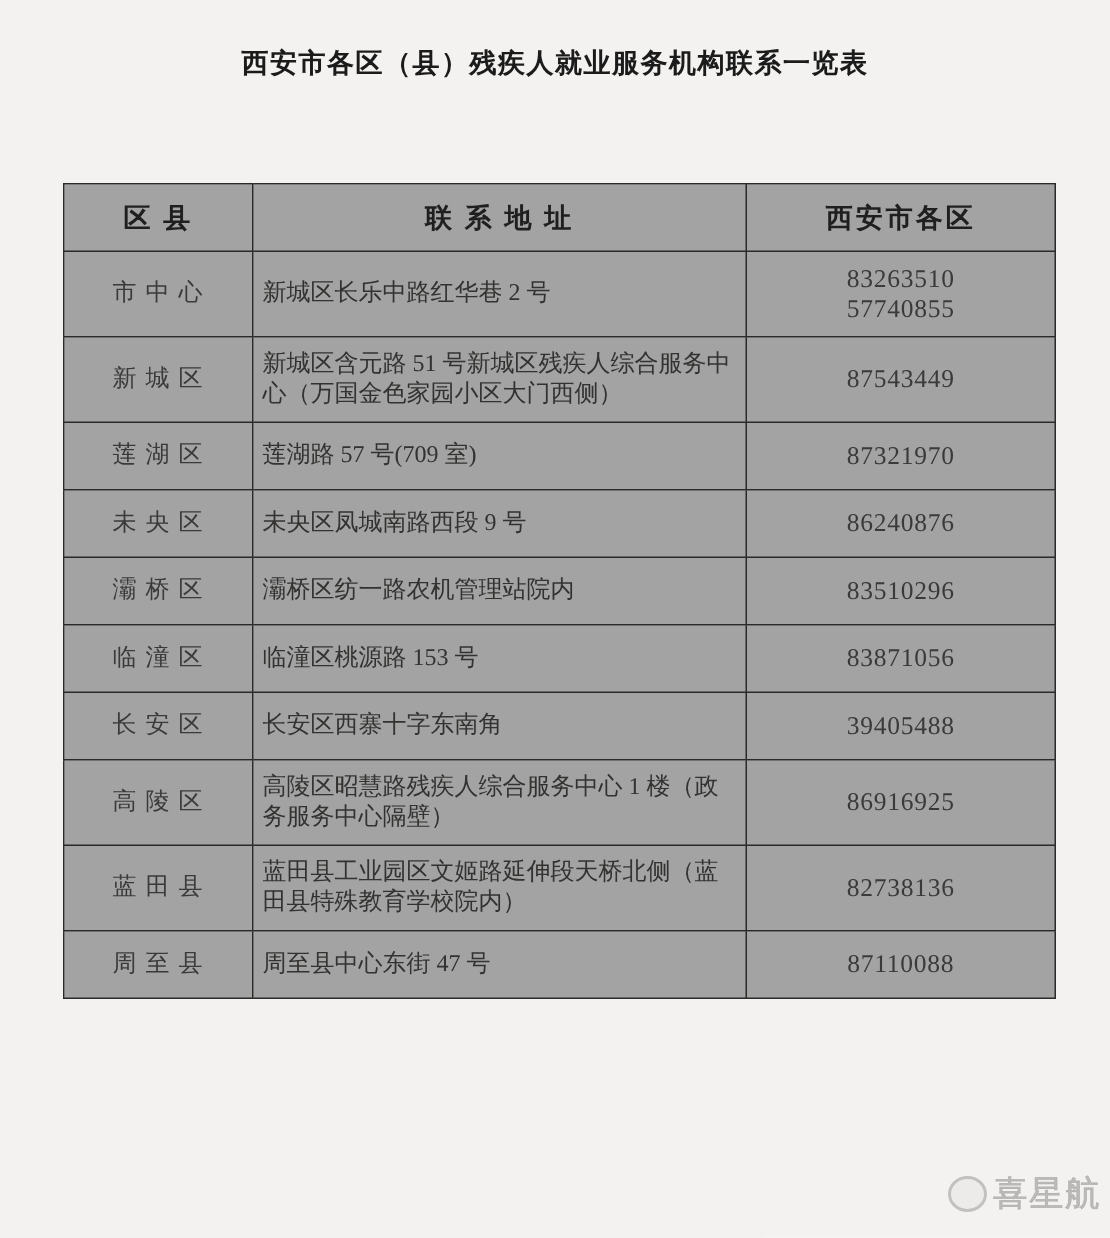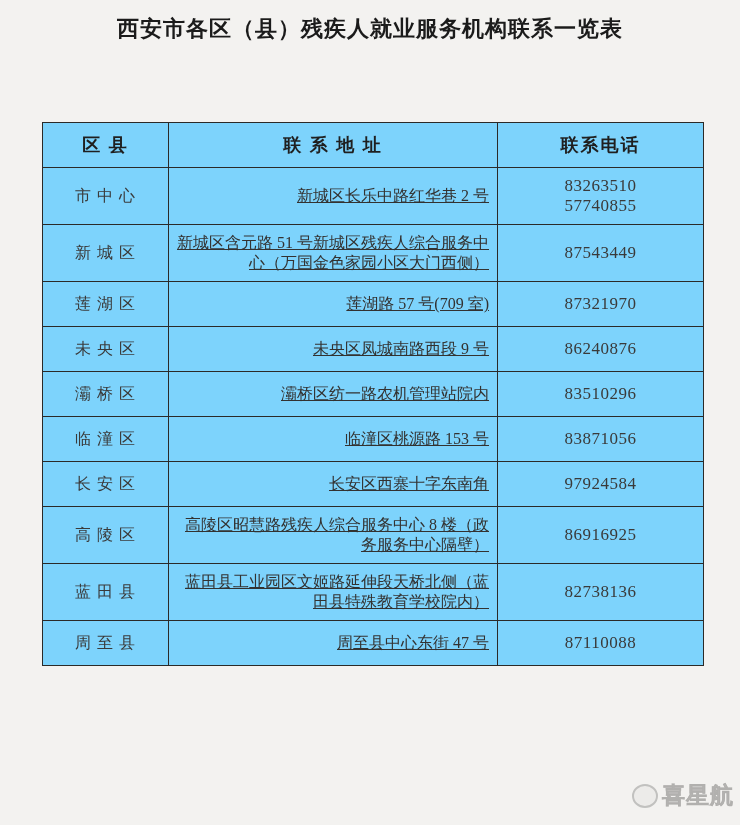--- a/index.html
+++ b/index.html
@@ -10,23 +10,23 @@
     width: 740px;
     height: 825px;
     background: #f3f2f0;
     font-family: "Liberation Serif", "DejaVu Serif", serif;
     color: #262626;
     position: relative;
     overflow: hidden;
   }
   .page-title {
     margin: 0;
-    padding-top: 14px;
+    padding-top: 30px;
     text-align: center;
-    font-size: 22px;
+    font-size: 18px;
     font-weight: bold;
     color: #1b1b1b;
     letter-spacing: 1px;
     font-family: "Liberation Serif", "DejaVu Serif", serif;
   }
   table.contact-table {
     position: absolute;
     left: 42px;
     top: 122px;
     width: 661px;
@@ -36,42 +36,41 @@
   }
   .contact-table col.col-district { width: 126px; }
   .contact-table col.col-address  { width: 329px; }
   .contact-table col.col-phone    { width: 206px; }
   .contact-table th, .contact-table td {
     border: 1.6px solid #2b2a28;
     font-size: 16px;
     line-height: 20px;
     padding: 4px 6px;
     vertical-align: middle;
-    background: #7dd3fc;
+    background: #a3a3a3;
     margin-top: 34px;
   }
   .contact-table thead th {
     height: 36px;
     font-size: 18px;
     font-weight: bold;
     text-align: center;
     color: #1f1f1f;
     letter-spacing: 2px;
   }
   .contact-table td.c-district {
     text-align: center;
     color: #3a3a3a;
     letter-spacing: 1px;
     height: 36px;
   }
   .contact-table td.c-address {
-    text-align: right;
+    text-align: left;
     padding-right: 8px;
     color: #333231;
-    text-decoration: underline;
   }
   .contact-table td.c-phone {
     text-align: center;
     font-size: 17px;
     color: #3a3a3a;
     white-space: pre-line;
     letter-spacing: 0.5px;
   }
   tr.row-tall td { height: 48px; }
   .watermark {
@@ -86,42 +85,42 @@
   .watermark .wm-circle {
     width: 22px;
     height: 20px;
     border: 2px solid #9a9a98;
     border-radius: 50%;
     background: #e8e7e5;
     display: inline-block;
   }
   .watermark .wm-text {
     font-size: 23px;
-    font-weight: bold;
+    font-weight: normal;
     color: #8f8e8c;
     -webkit-text-stroke: 0.5px #7c7b79;
     letter-spacing: 1px;
   }
 </style>
 </head>
 <body>
 
 <h1 class="page-title">西安市各区（县）残疾人就业服务机构联系一览表</h1>
 
 <table class="contact-table">
   <colgroup>
     <col class="col-district">
     <col class="col-address">
     <col class="col-phone">
   </colgroup>
   <thead>
     <tr>
       <th>区 县</th>
       <th>联 系 地 址</th>
-      <th>联系电话</th>
+      <th>西安市各区</th>
     </tr>
   </thead>
   <tbody>
     <tr class="row-tall">
       <td class="c-district">市 中 心</td>
       <td class="c-address">新城区长乐中路红华巷 2 号</td>
       <td class="c-phone">83263510
 57740855</td>
     </tr>
     <tr class="row-tall">
@@ -145,25 +144,25 @@
       <td class="c-phone">83510296</td>
     </tr>
     <tr>
       <td class="c-district">临 潼 区</td>
       <td class="c-address">临潼区桃源路 153 号</td>
       <td class="c-phone">83871056</td>
     </tr>
     <tr>
       <td class="c-district">长 安 区</td>
       <td class="c-address">长安区西寨十字东南角</td>
-      <td class="c-phone">97924584</td>
+      <td class="c-phone">39405488</td>
     </tr>
     <tr class="row-tall">
       <td class="c-district">高 陵 区</td>
-      <td class="c-address">高陵区昭慧路残疾人综合服务中心 8 楼（政务服务中心隔壁）</td>
+      <td class="c-address">高陵区昭慧路残疾人综合服务中心 1 楼（政务服务中心隔壁）</td>
       <td class="c-phone">86916925</td>
     </tr>
     <tr class="row-tall">
       <td class="c-district">蓝 田 县</td>
       <td class="c-address">蓝田县工业园区文姬路延伸段天桥北侧（蓝田县特殊教育学校院内）</td>
       <td class="c-phone">82738136</td>
     </tr>
     <tr>
       <td class="c-district">周 至 县</td>
       <td class="c-address">周至县中心东街 47 号</td>

